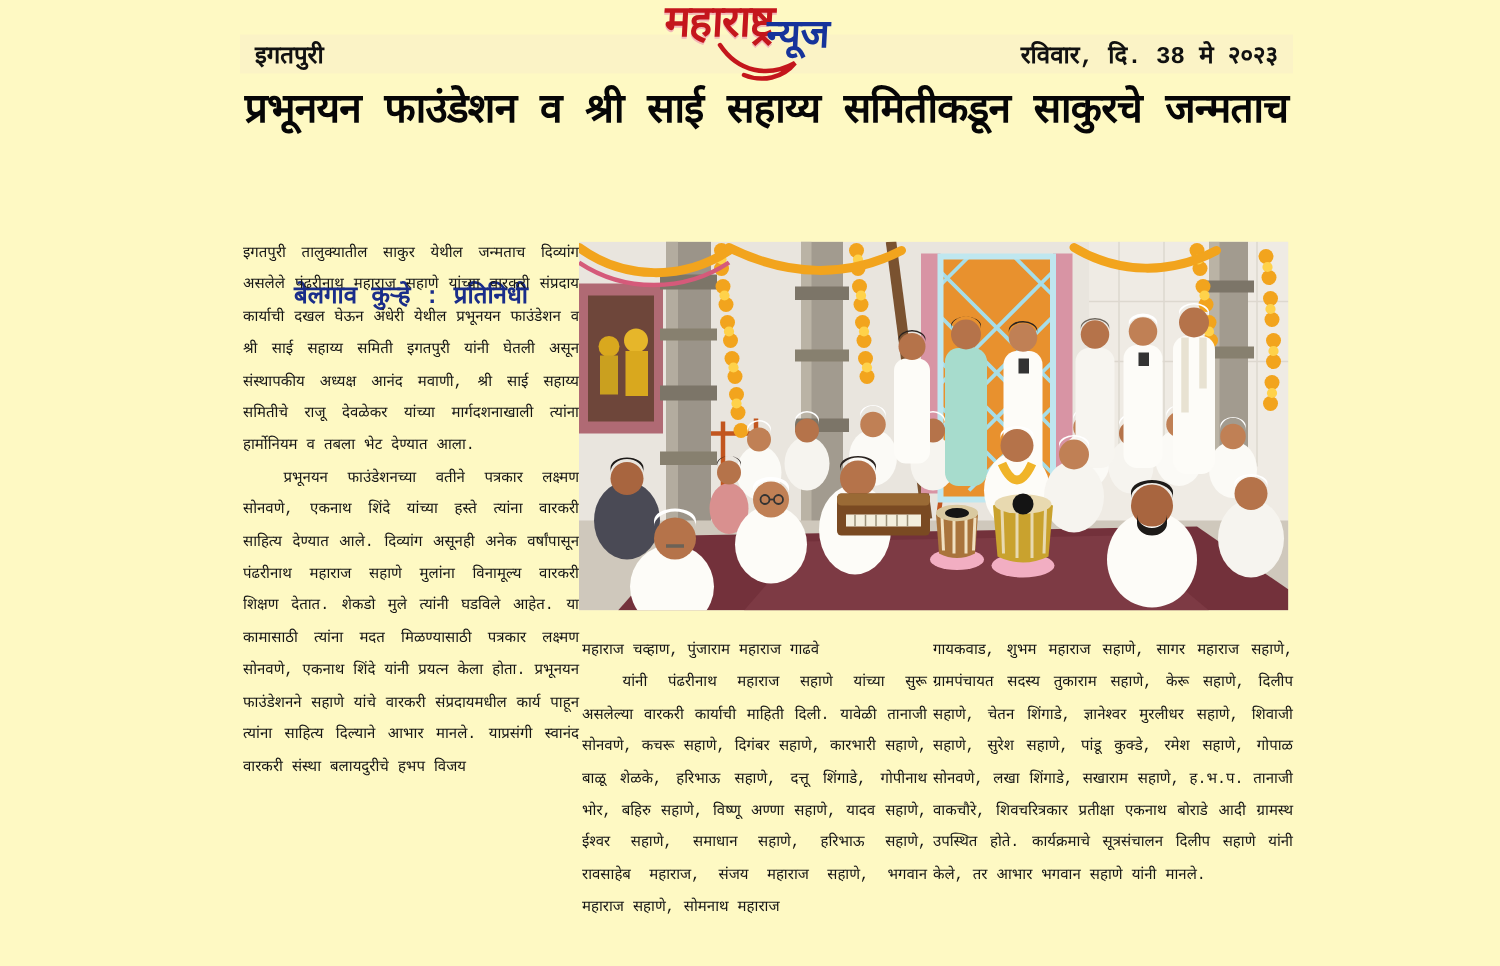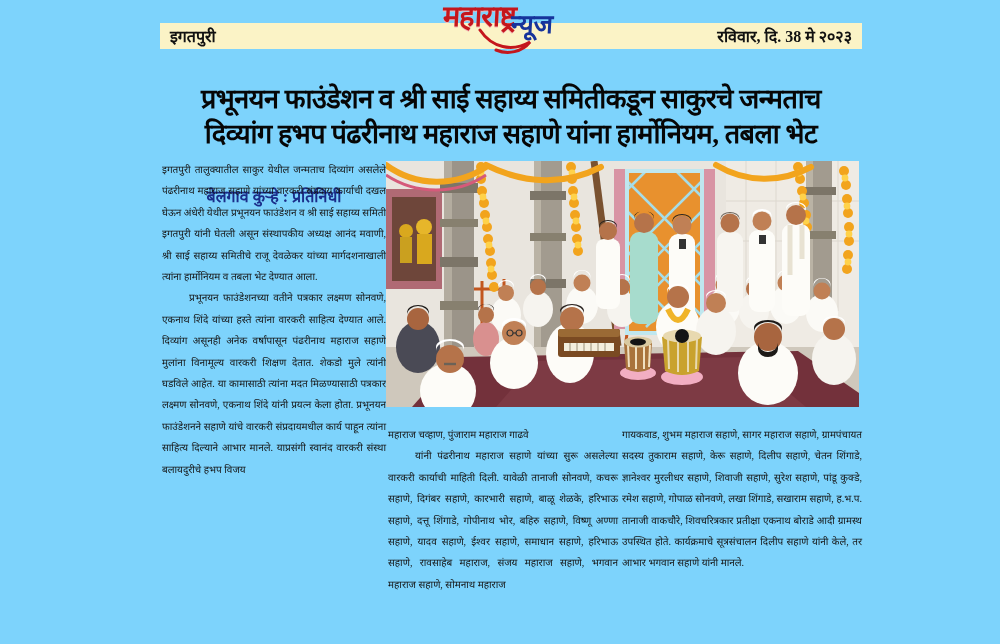--- a/index.html
+++ b/index.html
@@ -1,34 +1,34 @@
 <!DOCTYPE html>
 <html><head>
 <meta charset="utf-8">
 <style>
   * { margin:0; padding:0; box-sizing:border-box; }
   html,body { width:1000px; height:644px; background:#ffffff; overflow:hidden; }
   body { font-family:"Liberation Serif","DejaVu Serif",serif; color:#141414; }
-  #page { position:relative; width:1000px; height:644px; background:#7dd3fc; }
+  #page { position:relative; width:1000px; height:644px; background:#fef9c3;font-family:Liberation Mono, monospace; }
 
   
   .band { position:absolute; left:160px; top:23px; width:702px; height:26px;
           background:#fbf3c6; display:flex; align-items:center; justify-content:space-between; }
   .band .loc { font-weight:bold; font-size:16px; padding-left:10px; color:#111; }
   .band .date { font-weight:bold; font-size:16px; padding-right:10px; color:#111; }
   .logo { position:absolute; left:0; top:2px; width:1000px; text-align:center; line-height:1; }
   .logo .l1 { font-size:29px; font-weight:bold; color:#c4161c; letter-spacing:-1px;
               display:inline-block; transform:skewX(-3deg); text-shadow:0 1px 0 #f3b7b7; }
   .logo .l2 { font-size:26px; font-weight:bold; color:#16339b; display:inline-block;
               position:relative; top:7px; left:-4px; transform:skewX(-3deg); }
   .logo svg { position:absolute; left:478px; top:26px; }
 
   
   .headline { position:absolute; left:150px; top:58px; width:722px; text-align:center;
-              font-weight:bold; font-size:27px; line-height:35px; color:#060606; letter-spacing:-0.5px;margin-top:24px; }
+              font-weight:bold; font-size:27px; line-height:35px; color:#060606; letter-spacing:-0.5px; }
 
   
   .byline { position:absolute; left:162px; top:139px; width:224px; text-align:center;
             font-weight:bold; font-size:16px; color:#1a2d8a;margin-top:46px; }
 
   
   .col { position:absolute; text-align:justify; font-size:10px; line-height:21.4px; color:#151515; }
   .col p.indent { text-indent:27px; }
   #col-left   { left:162px; top:159px; width:224px; height:476px; }
   #col-middle { left:388px; top:424px; width:230px; height:236px; }
@@ -50,21 +50,20 @@
 
   <div class="logo">
     <span class="l1">महाराष्ट्र</span><span class="l2">न्यूज</span>
     <svg width="90" height="26" viewBox="0 0 90 26">
       <path d="M2,2 C14,20 34,24 52,14 C44,24 30,27 18,22" fill="none" stroke="#c4161c" stroke-width="3" stroke-linecap="round"></path>
     </svg>
   </div>
 
   <div class="headline">
     <div>प्रभूनयन फाउंडेशन व श्री साई सहाय्य समितीकडून साकुरचे जन्मताच</div>
-    <div>दिव्यांग हभप पंढरीनाथ महाराज सहाणे यांना हार्मोनियम, तबला भेट</div>
   </div>
 
   <div class="byline">बेलगाव कुऱ्हे : प्रतिनिधी</div>
 
   <div class="col" id="col-left">
     <p>इगतपुरी तालुक्यातील साकुर येथील जन्मताच दिव्यांग असलेले पंढरीनाथ महाराज सहाणे यांच्या वारकरी संप्रदाय कार्याची दखल घेऊन अंधेरी येथील प्रभूनयन फाउंडेशन व श्री साई सहाय्य समिती इगतपुरी यांनी घेतली असून संस्थापकीय अध्यक्ष आनंद मवाणी, श्री साई सहाय्य समितीचे राजू देवळेकर यांच्या मार्गदशनाखाली त्यांना हार्मोनियम व तबला भेट देण्यात आला.</p>
     <p class="indent">प्रभूनयन फाउंडेशनच्या वतीने पत्रकार लक्ष्मण सोनवणे, एकनाथ शिंदे यांच्या हस्ते त्यांना वारकरी साहित्य देण्यात आले. दिव्यांग असूनही अनेक वर्षांपासून पंढरीनाथ महाराज सहाणे मुलांना विनामूल्य वारकरी शिक्षण देतात. शेकडो मुले त्यांनी घडविले आहेत. या कामासाठी त्यांना मदत मिळण्यासाठी पत्रकार लक्ष्मण सोनवणे, एकनाथ शिंदे यांनी प्रयत्न केला होता. प्रभूनयन फाउंडेशनने सहाणे यांचे वारकरी संप्रदायमधील कार्य पाहून त्यांना साहित्य दिल्याने आभार मानले. याप्रसंगी स्वानंद वारकरी संस्था बलायदुरीचे हभप विजय</p>
   </div>
 
   <div class="photo">

